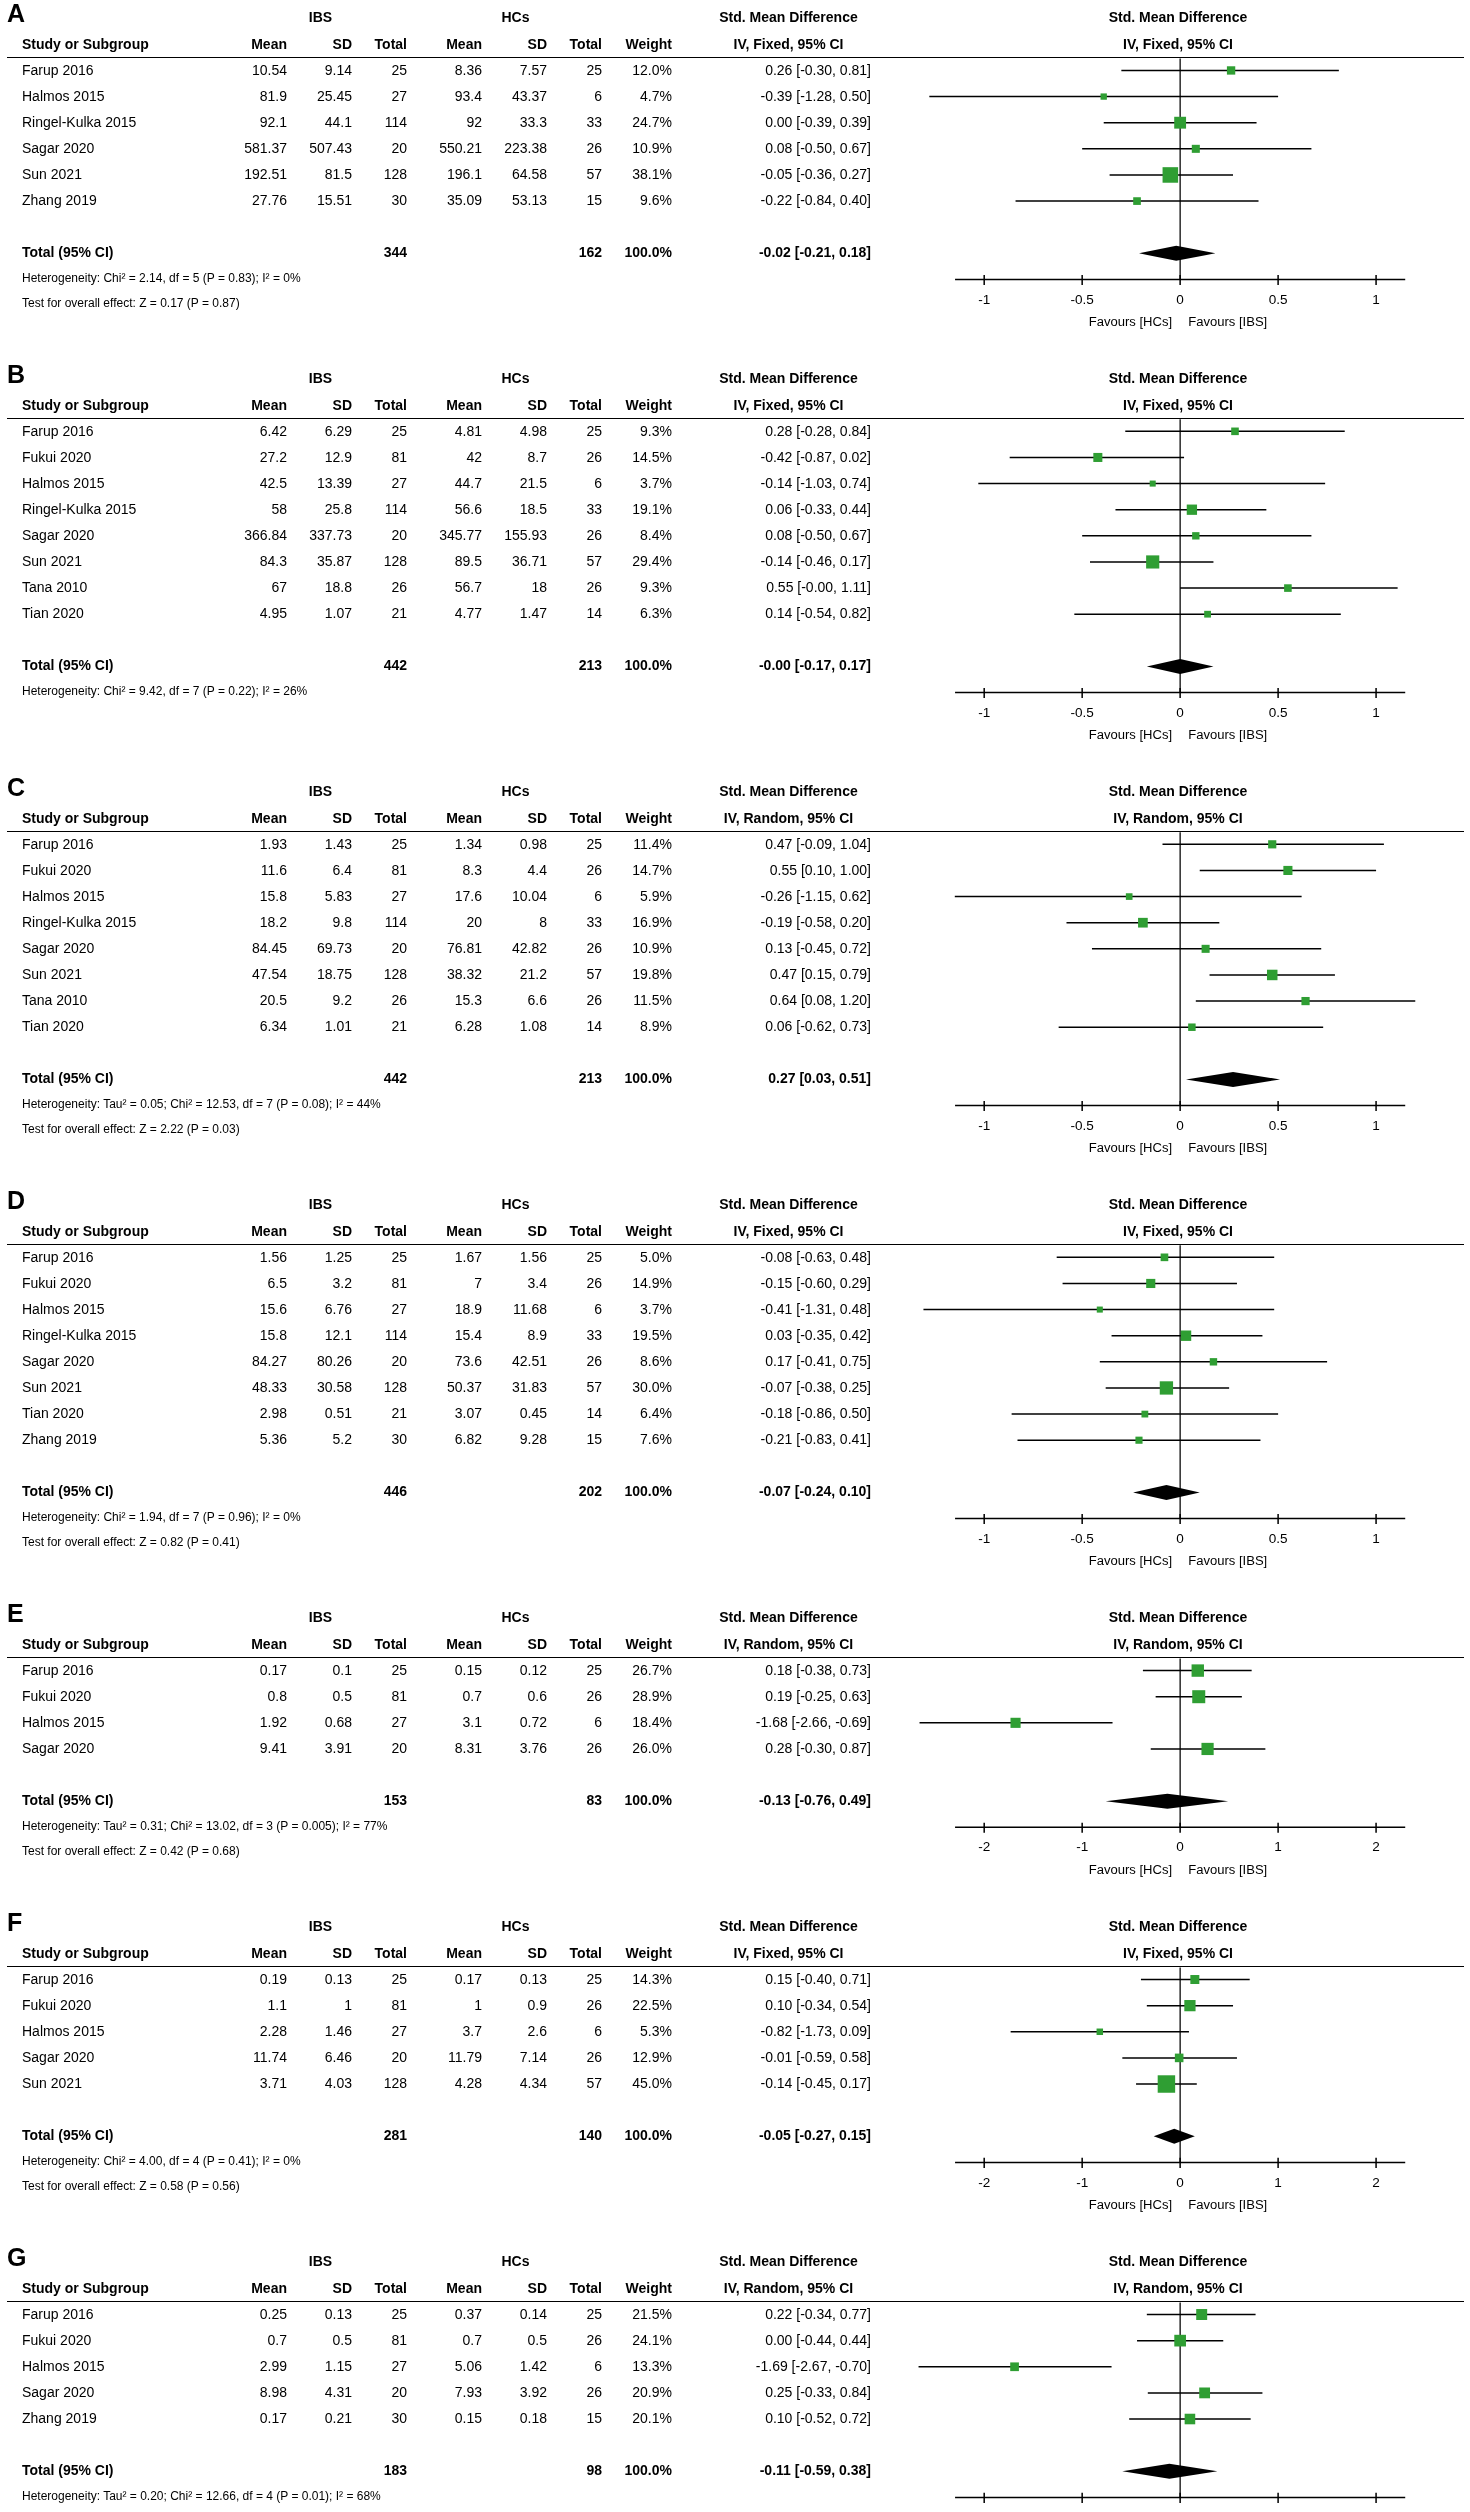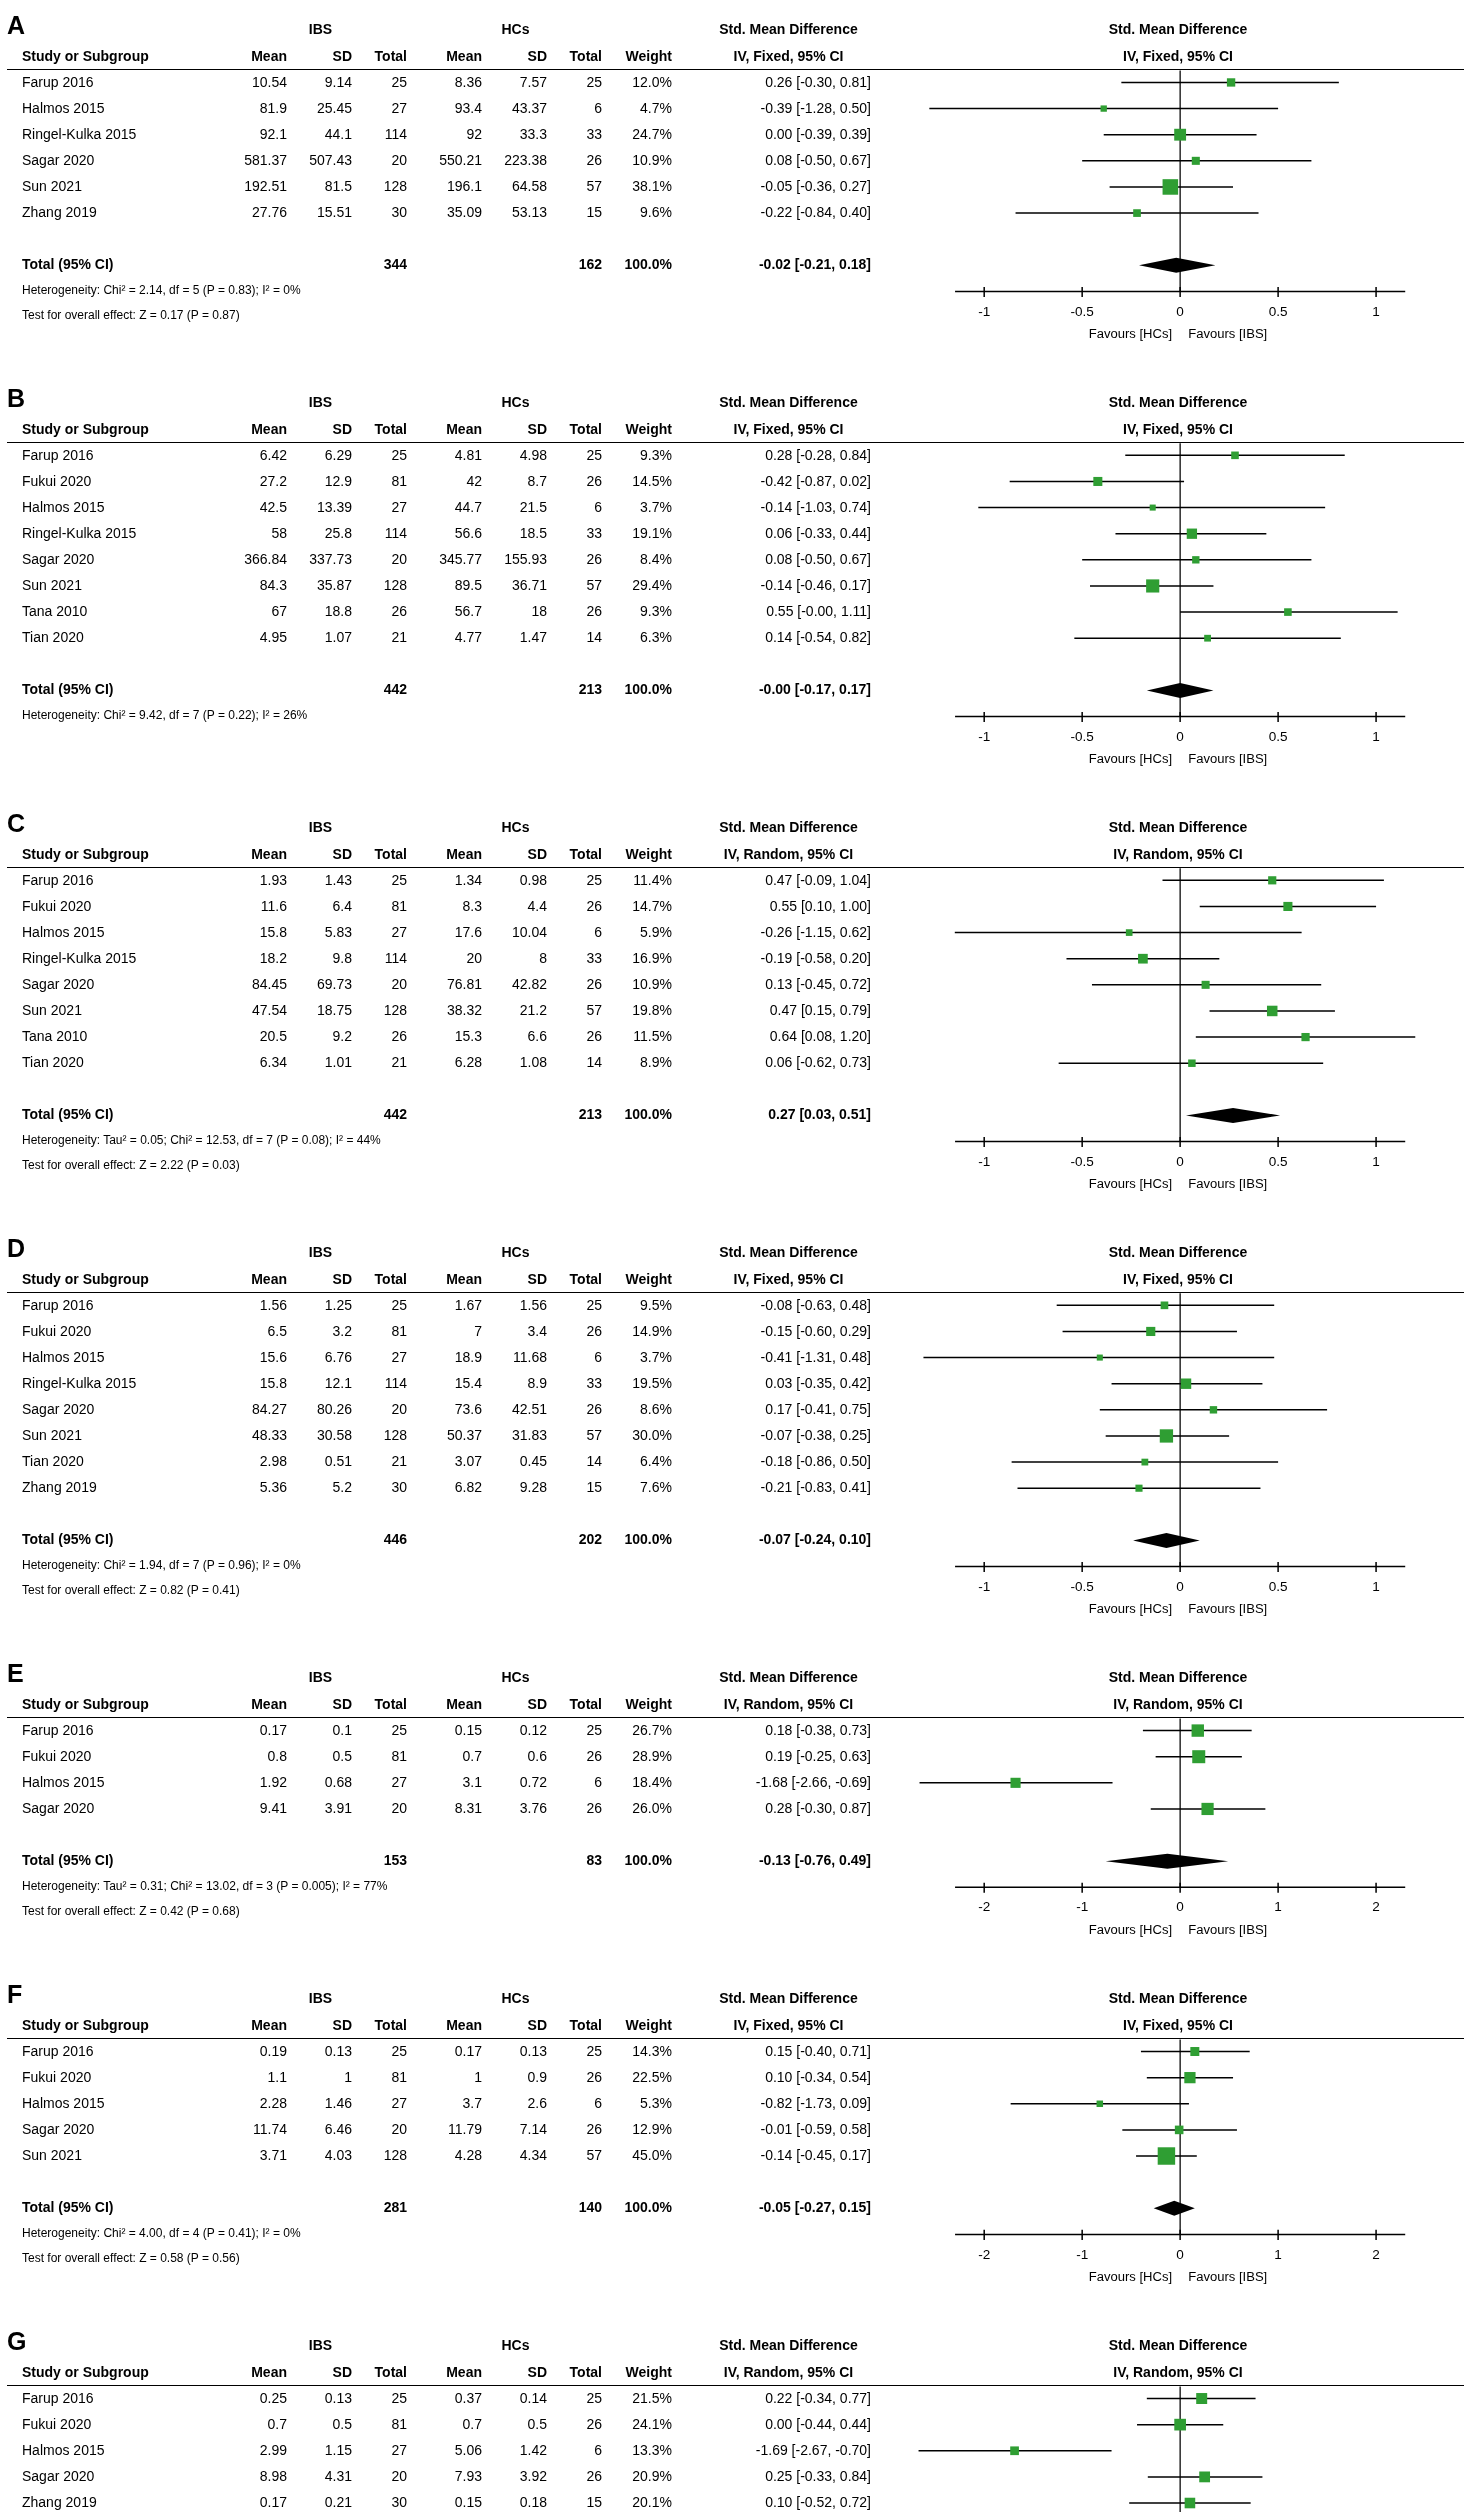--- a/index.html
+++ b/index.html
@@ -1,21 +1,21 @@
 <!DOCTYPE html>
 <html style="font-size:8px"><head>
 <meta charset="utf-8">
 <style>
   html,body { margin:0; padding:0; background:#ffffff; color:#000; }
   body { font-family:"Liberation Sans", sans-serif; font-size:14px; }
   #figure-root { width:1471px; padding:4px 0 0 7px; box-sizing:border-box; }
   .panel { position:relative; width:1457px; }
   .panel-letter { position:absolute; top:-3px; left:0px; font-size:25px; font-weight:bold; line-height:1; }
   .grid { display:grid; grid-template-columns:216px 75px 65px 55px 75px 65px 55px 70px 211px 568px; align-items:center; }
-  .hdr1 { height:28px; font-weight:bold;margin-top:12px; }
+  .hdr1 { height:28px; font-weight:bold; }
   .hdr2 { height:25px; font-weight:bold; border-bottom:1.5px solid #000; }
   .row { height:26px; }
   .row.total { font-weight:bold; }
   .cell { white-space:nowrap; line-height:1.1; }
   .l2 { text-align:left; padding-left:15px; }
   .r { text-align:right; padding-right:11px; }
   .ctr { text-align:center; }
   .ci { text-align:right; padding-right:23px; }
   .footer { height:25px; line-height:25px; padding-left:15px; font-size:12px; white-space:nowrap; }
   svg.overlay { position:absolute; left:0; top:0; pointer-events:none; }
@@ -520,21 +520,21 @@
         <div class="cell ctr">IV, Fixed, 95% CI</div>
       </div>
       <div class="grid row">
         <div class="cell l2">Farup 2016</div>
         <div class="cell r">1.56</div>
         <div class="cell r">1.25</div>
         <div class="cell r">25</div>
         <div class="cell r">1.67</div>
         <div class="cell r">1.56</div>
         <div class="cell r">25</div>
-        <div class="cell r">9.5%</div>
+        <div class="cell r">5.0%</div>
         <div class="cell ci">-0.08 [-0.63, 0.48]</div>
         <div class="cell"></div>
       </div>
       <div class="grid row">
         <div class="cell l2">Fukui 2020</div>
         <div class="cell r">6.5</div>
         <div class="cell r">3.2</div>
         <div class="cell r">81</div>
         <div class="cell r">7</div>
         <div class="cell r">3.4</div>

